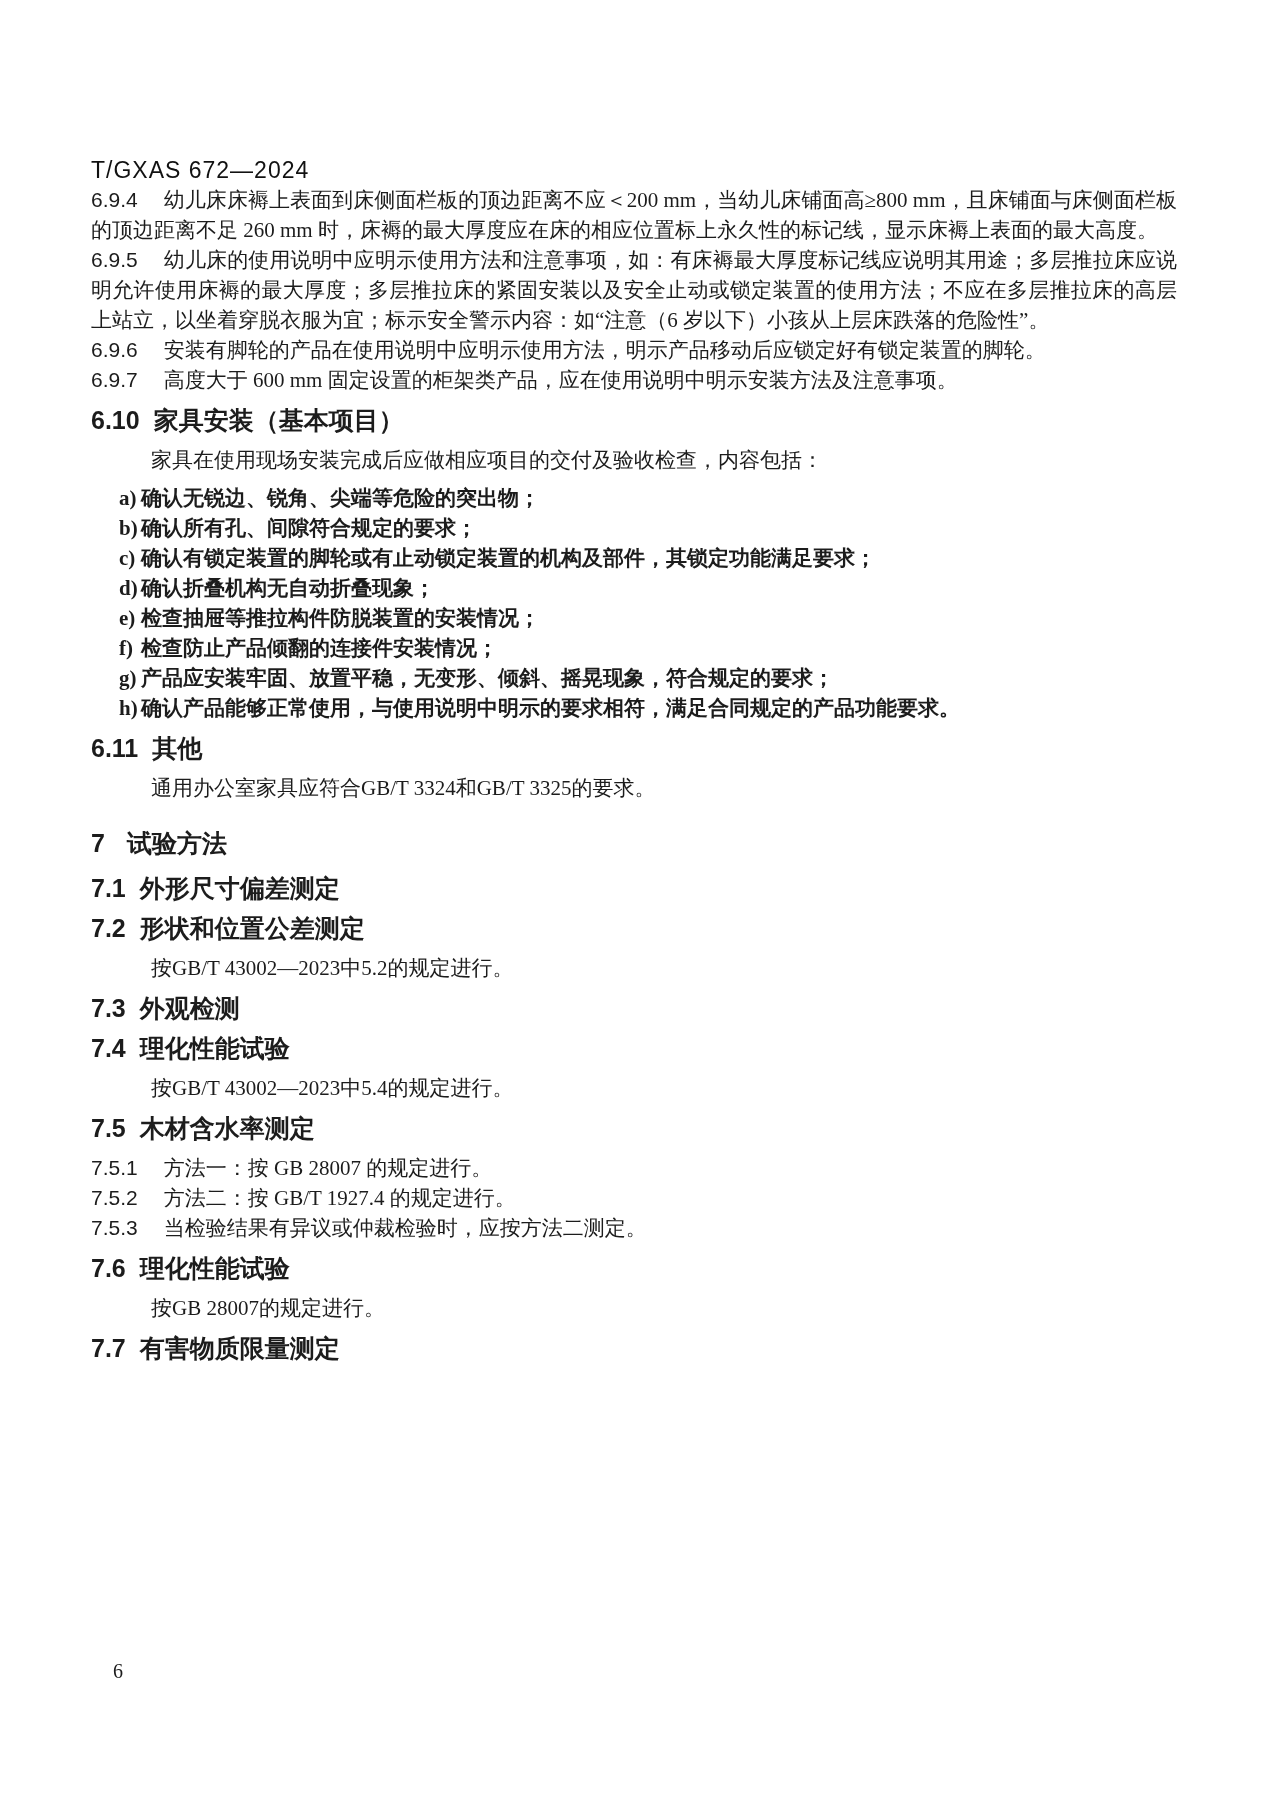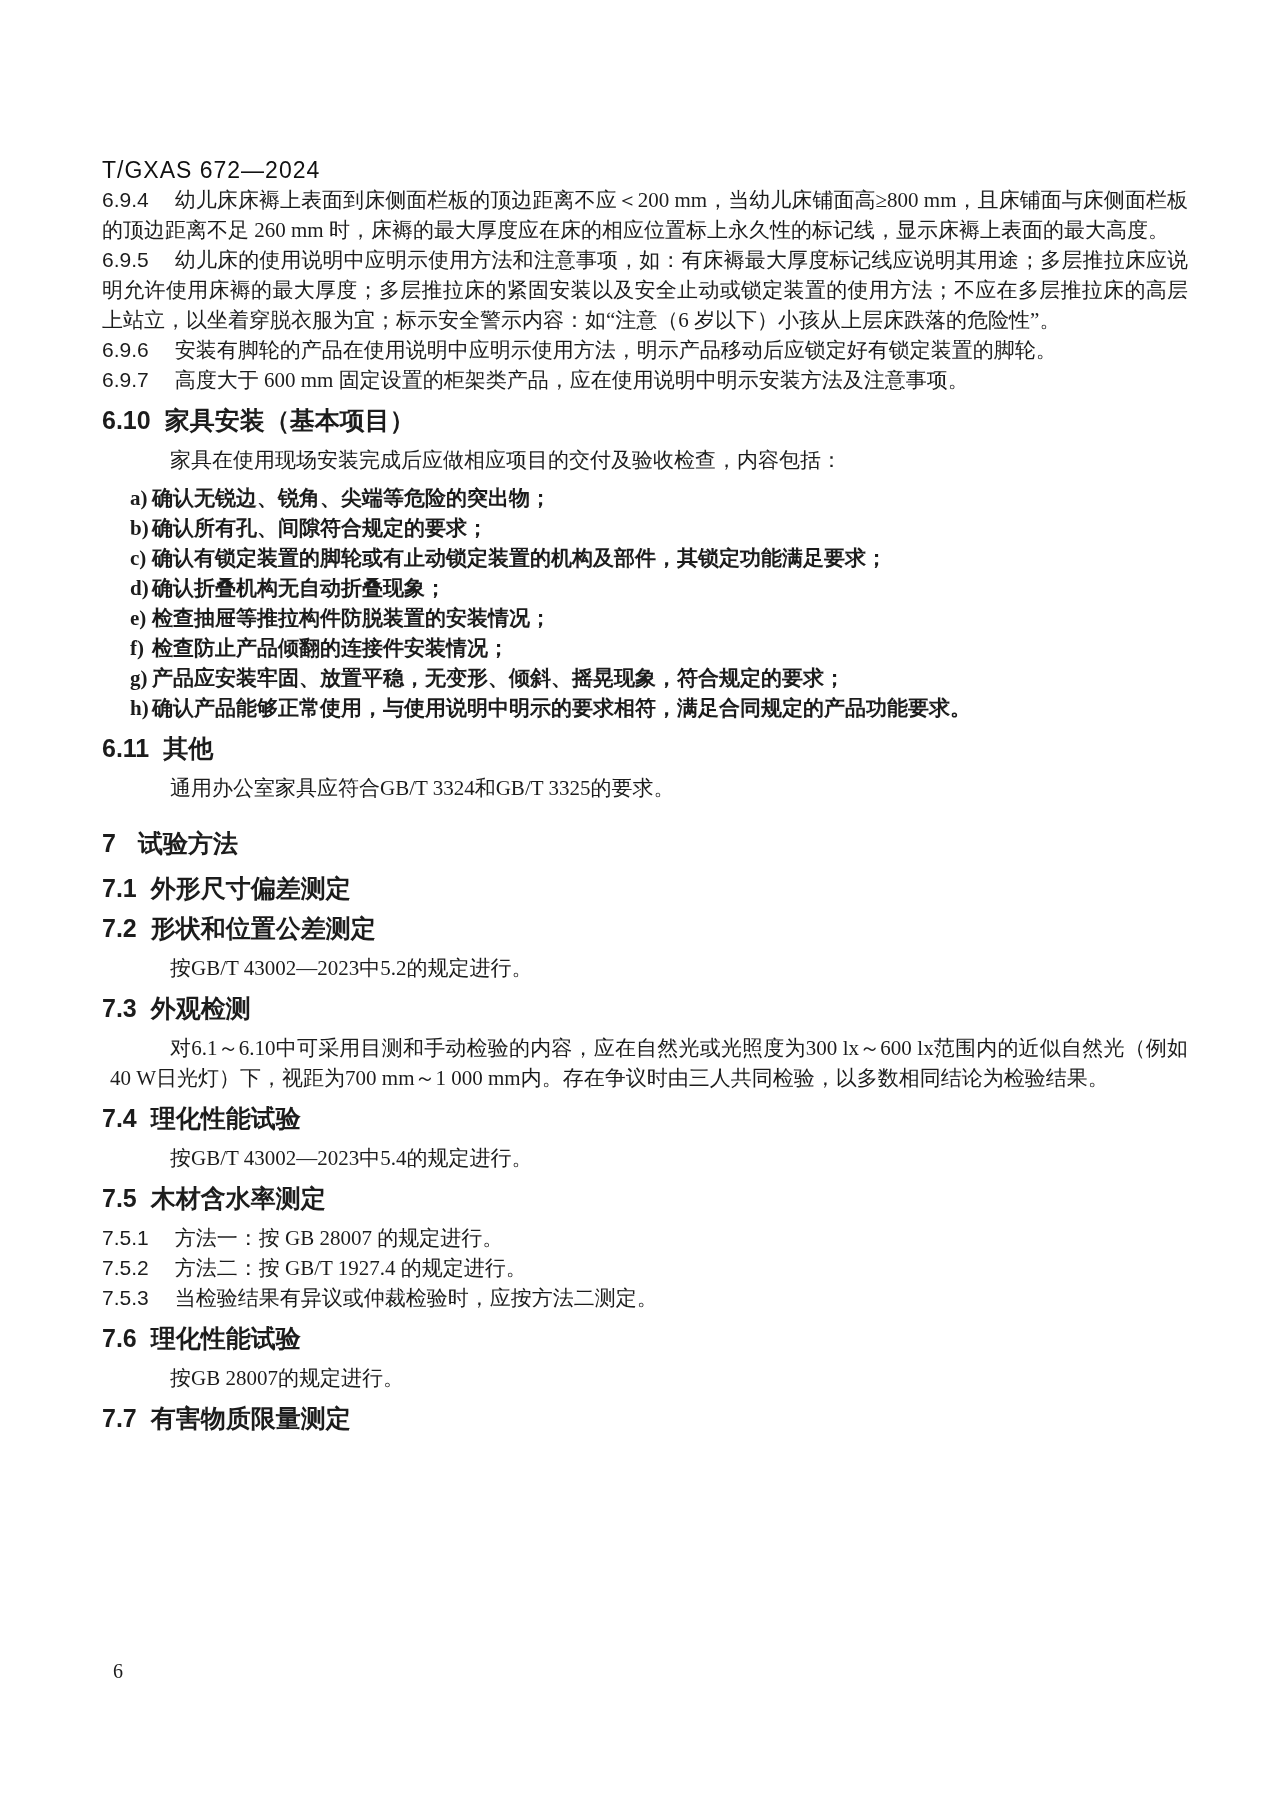--- a/index.html
+++ b/index.html
@@ -10,21 +10,21 @@
   .page {
     position: relative;
     width: 1280px;
     height: 1810px;
     background: #ffffff;
     overflow: hidden;
     color: #1c1c1c;
   }
   .content {
     position: absolute;
-    left: 102px;
+    left: 91px;
     top: 155px;
     width: 1086px;
   }
   .doc-header {
     font-family: "Liberation Sans", "DejaVu Sans", sans-serif;
     font-size: 23px;
     line-height: 30px;
     letter-spacing: 1px;
     color: #111;
   }
@@ -35,21 +35,21 @@
     text-align: justify;
   }
   .first-block { margin-top: 28px; }
   p { margin: 0; }
   .clause { margin: 0; }
   .clause .num {
     font-family: "Liberation Sans", "DejaVu Sans", sans-serif;
     margin-right: 26px;
     white-space: nowrap;
   }
-  .para-indent { text-indent: 60px; margin-left: 8px; }
+  .para-indent { text-indent: 60px; }
   .h1, .h2 {
     font-family: "Liberation Sans", "DejaVu Sans", sans-serif;
     font-weight: bold;
     font-size: 25px;
     line-height: 30px;
     text-align: left;
   }
   .h2 { margin: 10px 0; }
   .h1 { margin: 25px 0 15px 0; }
   .h1 .num { margin-right: 22px; }
@@ -114,21 +114,20 @@
 
       <h3 class="h2"><span class="num">7.1</span><span>外形尺寸偏差测定</span></h3>
 
 
       <h3 class="h2"><span class="num">7.2</span><span>形状和位置公差测定</span></h3>
 
       <p class="para-indent">按GB/T 43002—2023中5.2的规定进行。</p>
 
       <h3 class="h2"><span class="num">7.3</span><span>外观检测</span></h3>
 
-      <p class="para-indent">对6.1～6.10中可采用目测和手动检验的内容，应在自然光或光照度为300 lx～600 lx范围内的近似自然光（例如40 W日光灯）下，视距为700 mm～1 000 mm内。存在争议时由三人共同检验，以多数相同结论为检验结果。</p>
 
       <h3 class="h2"><span class="num">7.4</span><span>理化性能试验</span></h3>
 
       <p class="para-indent">按GB/T 43002—2023中5.4的规定进行。</p>
 
       <h3 class="h2"><span class="num">7.5</span><span>木材含水率测定</span></h3>
 
       <p class="clause"><span class="num">7.5.1</span><span>方法一：按 GB 28007 的规定进行。</span></p>
 
       <p class="clause"><span class="num">7.5.2</span><span>方法二：按 GB/T 1927.4 的规定进行。</span></p>

